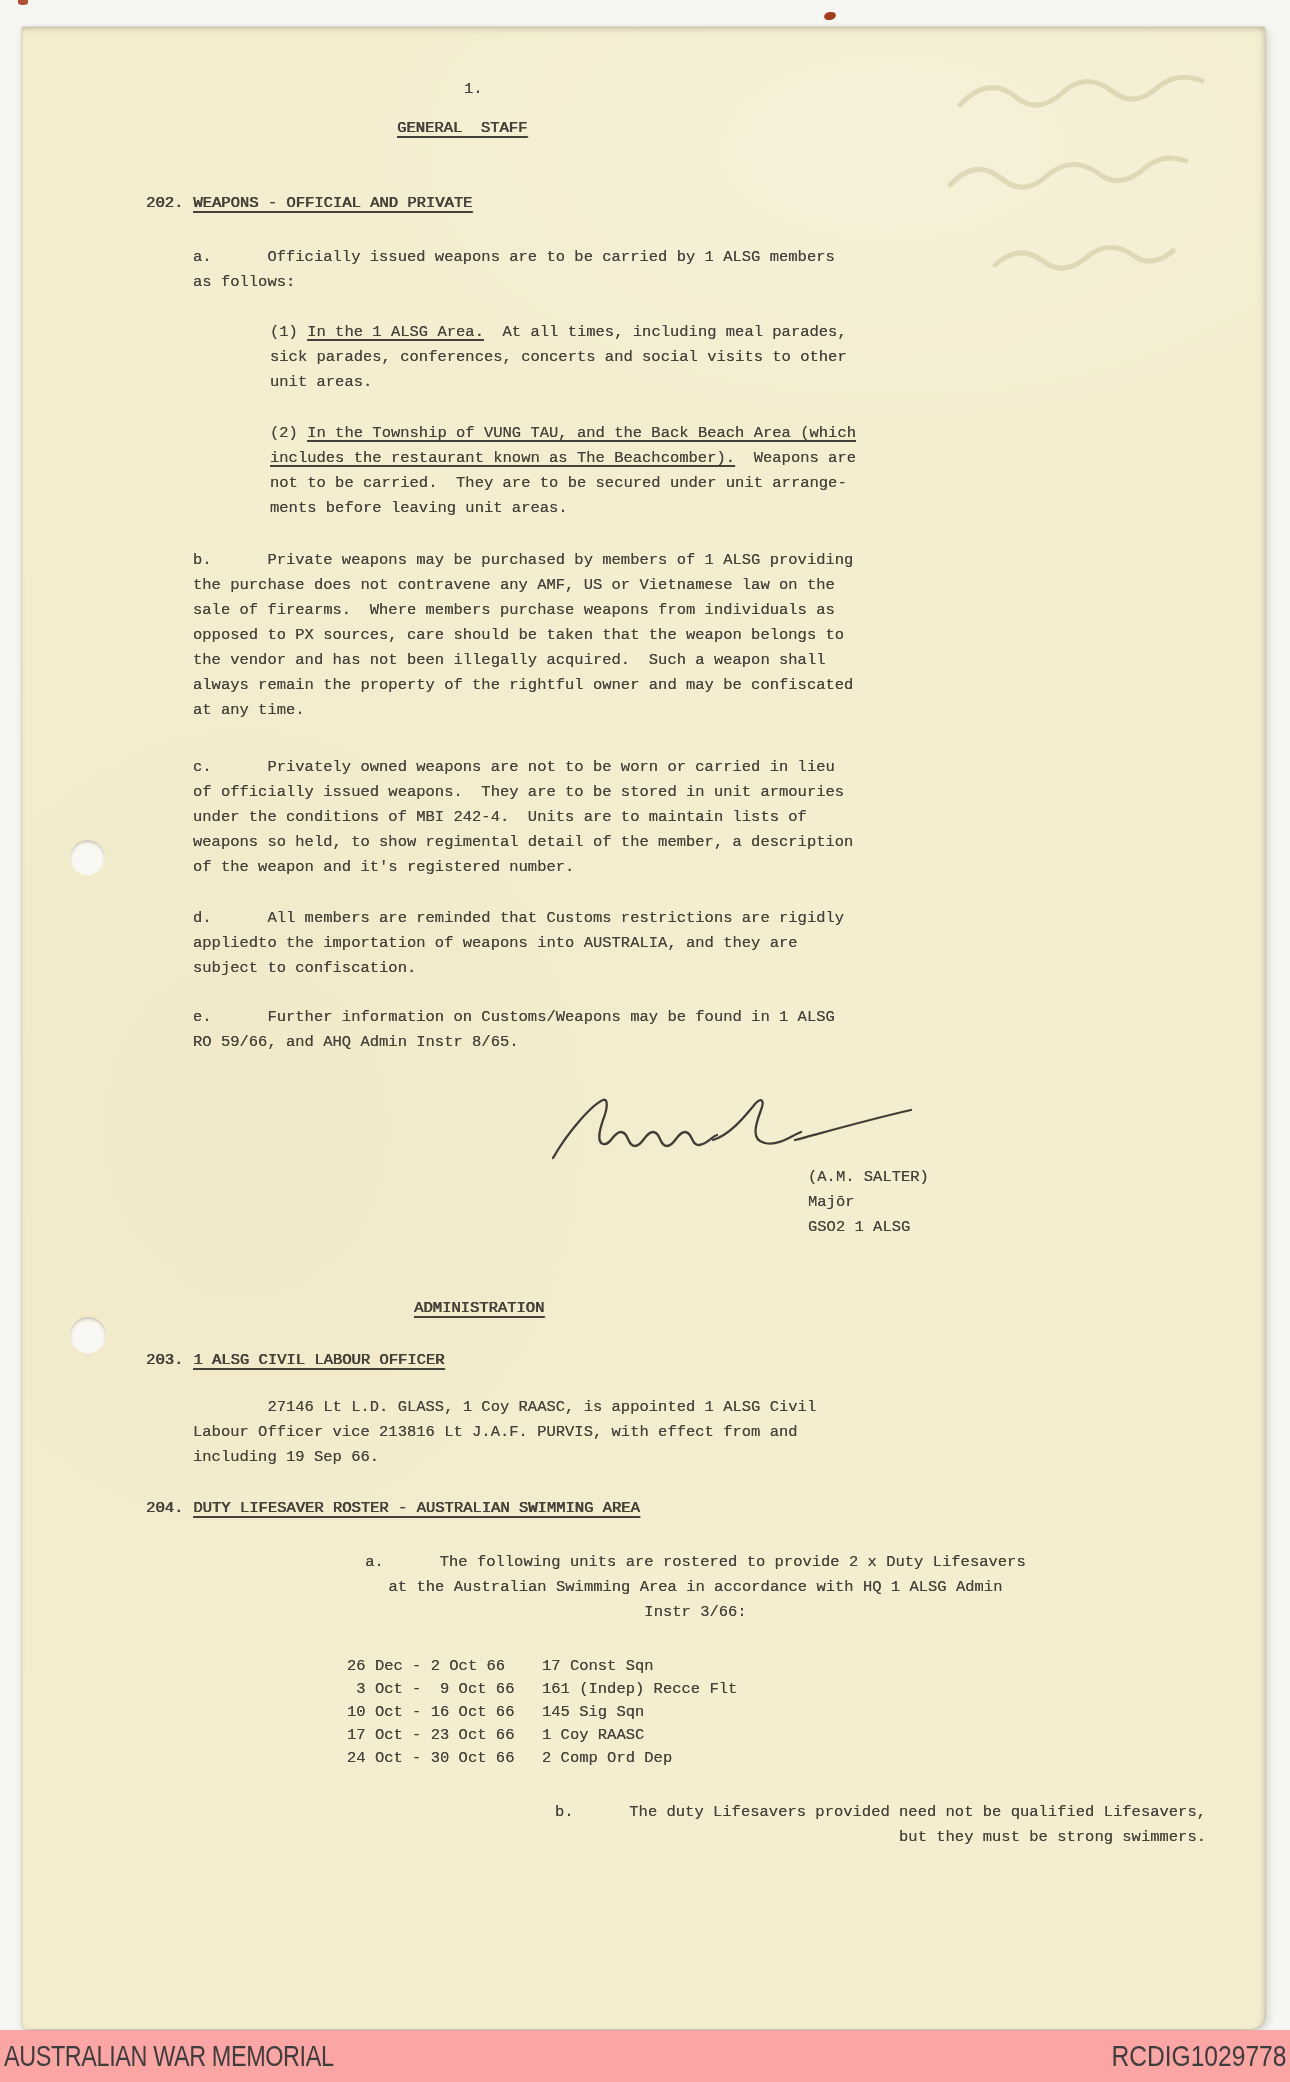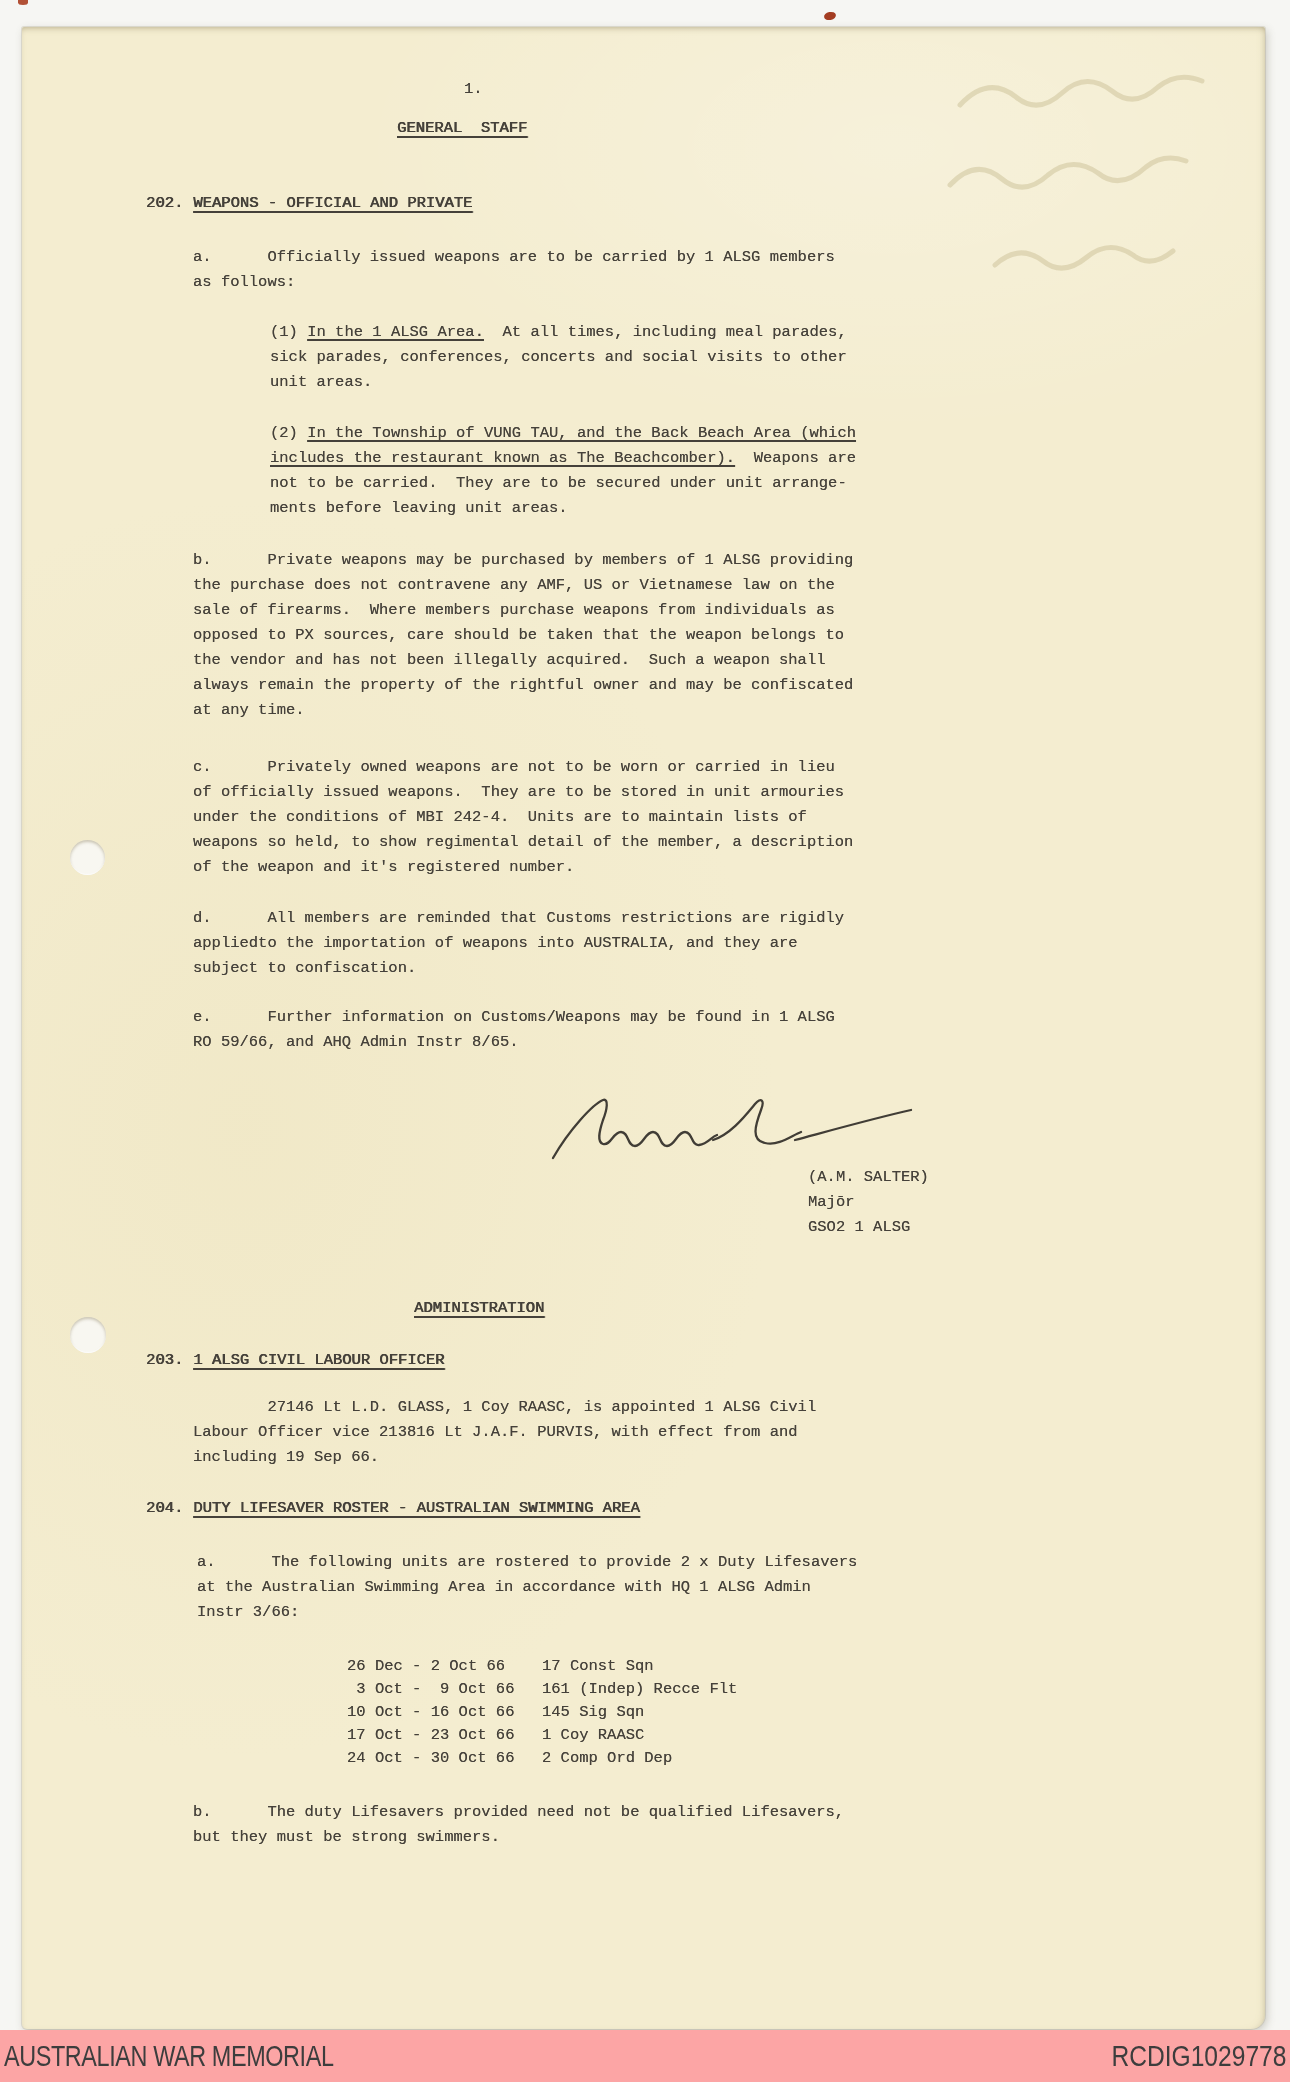--- a/index.html
+++ b/index.html
@@ -45,24 +45,24 @@
   #p202b{margin:27px 0 0 47px;}
   #p202c{margin:32px 0 0 47px;}
   #p202d{margin:26px 0 0 47px;}
   #p202e{margin:24px 0 0 47px;}
   #sig-svg{display:block;margin:35px 0 0 399px;}
   #sig-block{margin-left:662px;}
   #admin-title{margin:56px 0 0 268px;}
   #h203{margin-top:27px;}
   #p203{margin:22px 0 0 47px;}
   #h204{margin-top:26px;}
-  #p204a{margin:29px 0 0 51px;}
+  #p204a{margin:29px 0 0 39px;text-align:center;}
   #roster{margin:30px 0 0 201px;line-height:23px;}
   .r-row{display:grid;grid-template-columns:195px auto;white-space:pre;}
-  #p204b{margin:30px 0 0 47px;}
+  #p204b{margin:30px 0 0 47px;text-align:right;}
   
   .hole{position:absolute;border-radius:50%;background:#f8f7f1;
         box-shadow:inset 0 2px 3px rgba(148,138,106,.45), inset 0 -1px 1px rgba(255,255,255,.9);}
   #hole-top{left:48px;top:813px;width:35px;height:35px;}
   #hole-bottom{left:48px;top:1290px;width:36px;height:36px;}
   .red-dot{position:absolute;left:824px;top:12px;width:12px;height:8px;background:#9c2d10;
            border-radius:50%;transform:rotate(-12deg);opacity:.92;}
   .red-speck{position:absolute;left:18px;top:0;width:10px;height:5px;background:#a63414;
              border-radius:0 0 50% 50%;opacity:.85;}
   #ghost-svg{position:absolute;left:908px;top:33px;opacity:.55;}

